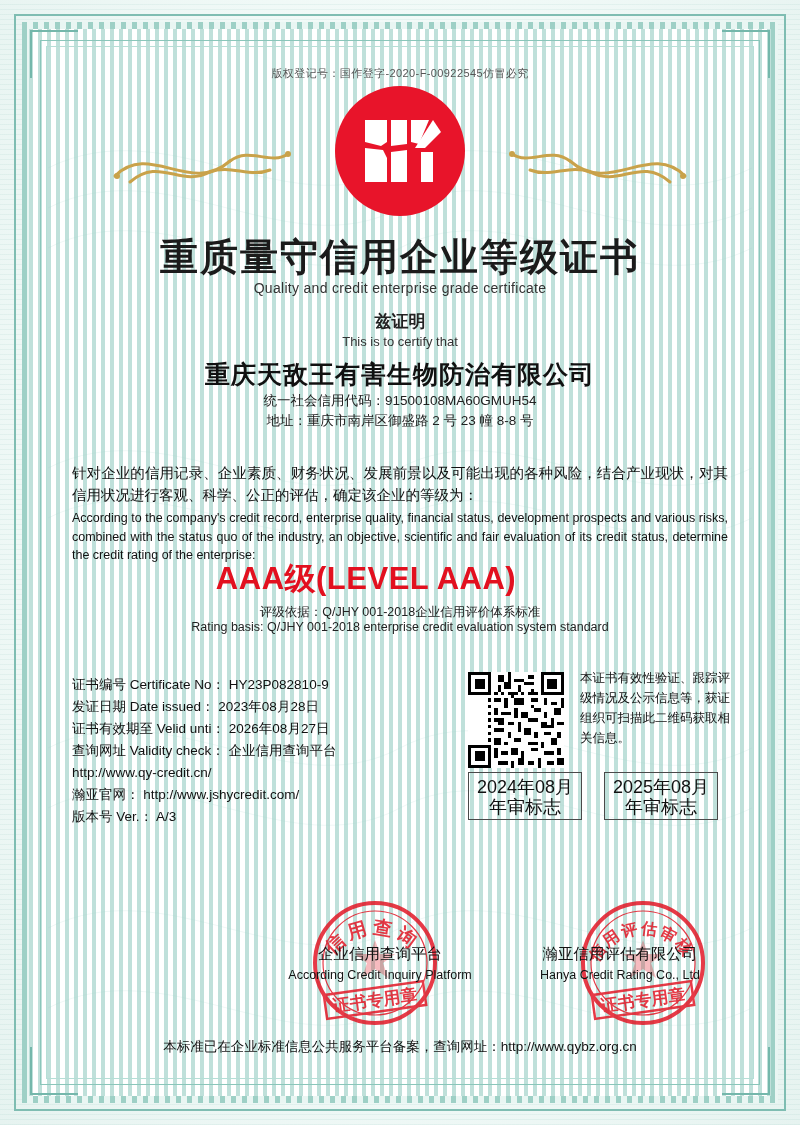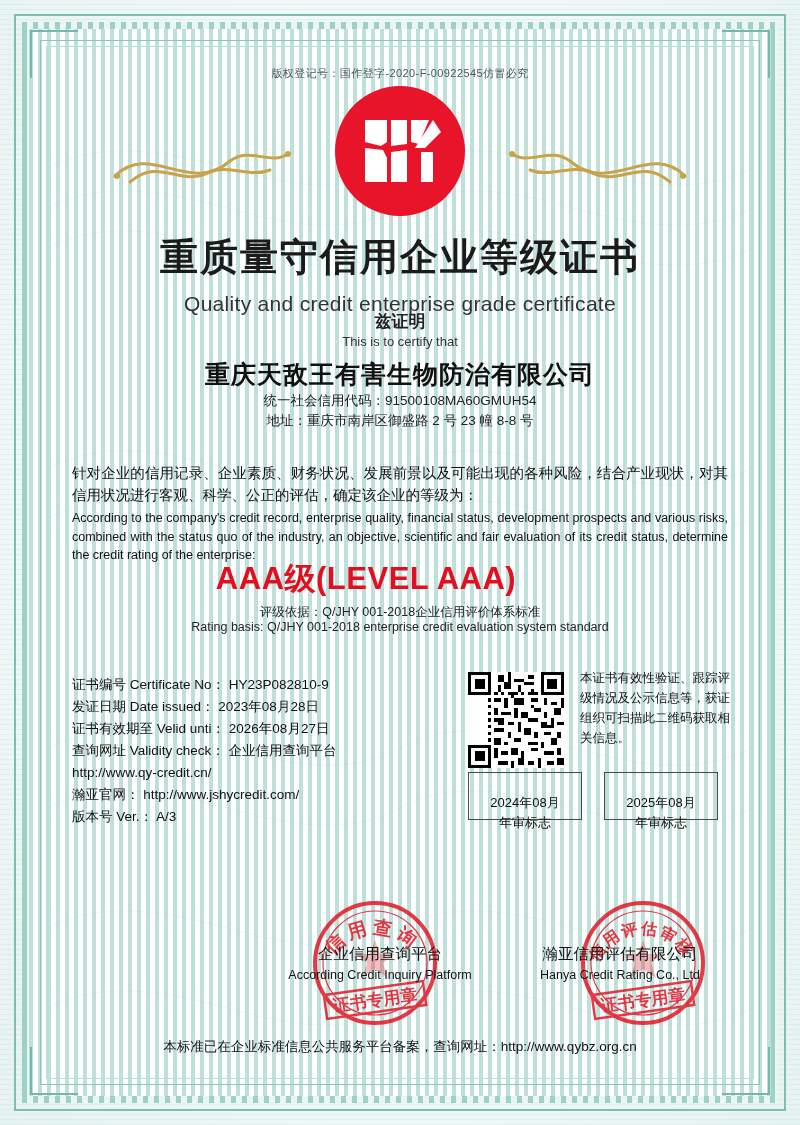--- a/index.html
+++ b/index.html
@@ -72,22 +72,22 @@
   }
   .flourish.left{left:110px;}
   .flourish.right{right:110px;transform:scaleX(-1);}
 
   .title-cn{
     position:absolute;top:232px;left:0;width:800px;text-align:center;
     font-size:38px;font-weight:bold;color:#1b1b1b;letter-spacing:2px;
     font-family:"DejaVu Sans","Liberation Sans",sans-serif;
   }
   .title-en{
-    position:absolute;top:292px;left:0;width:800px;text-align:center;
-    font-size:21px;color:#333;letter-spacing:.3px;
+    position:absolute;top:280px;left:0;width:800px;text-align:center;
+    font-size:14px;color:#333;letter-spacing:.3px;
   }
   .certify-cn{
     position:absolute;top:310px;left:0;width:800px;text-align:center;
     font-size:17px;color:#222;font-weight:bold;
   }
   .certify-en{
     position:absolute;top:334px;left:0;width:800px;text-align:center;
     font-size:13px;color:#333;
   }
   .company{
@@ -138,21 +138,21 @@
   }
 
   .qr-note{
     position:absolute;left:580px;top:668px;width:150px;
     font-size:12.5px;color:#111;line-height:20px;text-align:justify;
   }
 
   .yearbox{
     position:absolute;top:772px;width:114px;height:48px;
     border:1px solid #4a4a4a;box-sizing:border-box;
-    text-align:center;font-size:13px;color:#111;line-height:20px;padding-top:20px;
+    text-align:center;font-size:18px;color:#111;line-height:20px;padding-top:4px;
   }
   .yearbox.b1{left:468px;}
   .yearbox.b2{left:604px;}
 
   .valid-note{
     position:absolute;left:468px;top:828px;width:262px;
     font-size:12.5px;color:#111;line-height:20px;text-align:right;
   }
 
   

